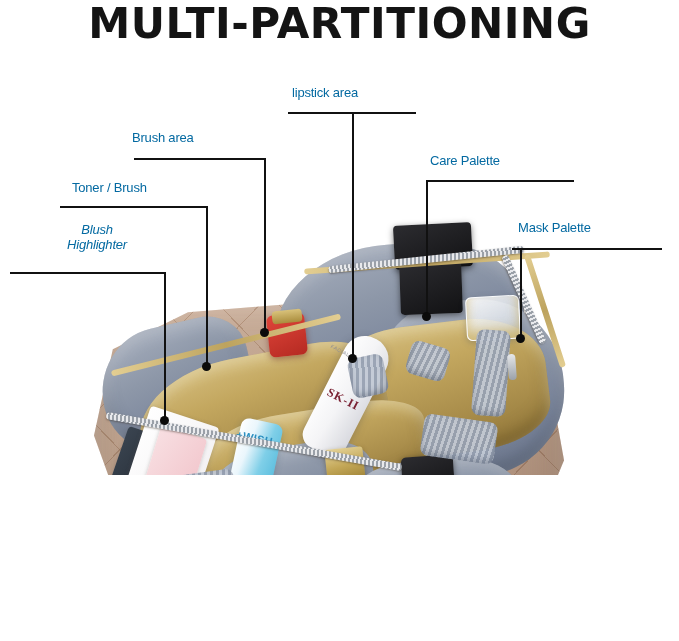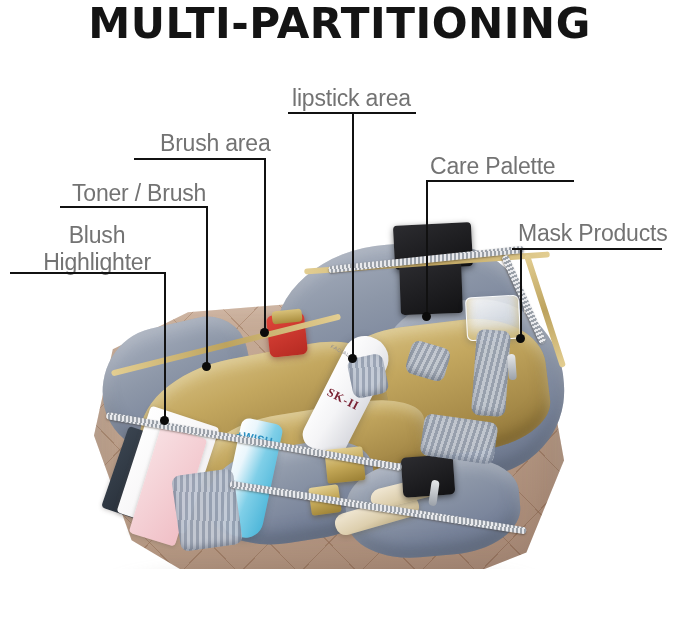--- a/index.html
+++ b/index.html
@@ -1,20 +1,20 @@
 <!DOCTYPE html>
 <html><head>
 <meta charset="utf-8">
 <style>
   html,body{margin:0;padding:0;background:#ffffff;}
   body{font-family:"Liberation Sans",sans-serif;}
 
   #stage{
     position:relative;
-    width:679px;height:569px;
+    width:679px;height:475px;
     background:#ffffff;
     overflow:hidden;
   }
 
   
   #title{
     position:absolute;
     left:0;top:-2px;width:679px;
     text-align:center;
     font-family:"DejaVu Sans",sans-serif;
@@ -23,22 +23,22 @@
     letter-spacing:0.5px;
     color:#141414;
     white-space:nowrap;
     transform:scaleX(0.98);
   }
 
   
   .label{
     position:absolute;
     font-family:"Liberation Sans",sans-serif;
-    font-size:23px;
-    color:#737373;
+    font-size:13px;
+    color:#0369a1;
     white-space:pre;
     line-height:1.16;
     letter-spacing:-0.2px;
   }
   .label.center{text-align:center;}
 
   
   .rule{position:absolute;background:#111111;height:1.6px;}
   .drop{position:absolute;background:#111111;width:1.6px;}
   .dot{
@@ -289,40 +289,40 @@
 
     <div class="zip zip-1"></div>
     <div class="zip zip-2"></div>
     <div class="zip zip-3"></div>
     <div class="zip zip-4"></div>
     <div class="zip-pull" style="left:352px;top:276px;transform:rotate(8deg);"></div>
     <div class="zip-pull" style="left:430px;top:150px;transform:rotate(-4deg);"></div>
   </div>
 
   <div id="callouts">
-      <div class="label center" style="left: 33px; top: 222px; width: 128px;">Blush
+      <div class="label center" style="left: 33px; top: 222px; width: 128px; font-style: italic;">Blush
 Highlighter</div>
       <div class="rule" style="left: 10px; top: 272px; width: 156px;"></div>
       <div class="drop" style="left: 164px; top: 272px; height: 148px;"></div>
       <div class="dot" style="left: 160px; top: 416px;"></div>
       <div class="label" style="left: 72px; top: 180px; width: 150px;">Toner / Brush</div>
       <div class="rule" style="left: 60px; top: 206px; width: 148px;"></div>
       <div class="drop" style="left: 206px; top: 206px; height: 160px;"></div>
       <div class="dot" style="left: 202px; top: 362px;"></div>
-      <div class="label" style="left: 160px; top: 130px; width: 120px;">Brush area</div>
+      <div class="label" style="left: 132px; top: 130px; width: 120px;">Brush area</div>
       <div class="rule" style="left: 134px; top: 158px; width: 132px;"></div>
       <div class="drop" style="left: 264px; top: 158px; height: 174px;"></div>
       <div class="dot" style="left: 260px; top: 328px;"></div>
       <div class="label" style="left: 292px; top: 85px; width: 124px;">lipstick area</div>
       <div class="rule" style="left: 288px; top: 112px; width: 128px;"></div>
       <div class="drop" style="left: 352px; top: 112px; height: 246px;"></div>
       <div class="dot" style="left: 348px; top: 354px;"></div>
       <div class="label" style="left: 430px; top: 153px; width: 146px;">Care Palette</div>
       <div class="rule" style="left: 426px; top: 180px; width: 148px;"></div>
       <div class="drop" style="left: 426px; top: 180px; height: 136px;"></div>
       <div class="dot" style="left: 422px; top: 312px;"></div>
-      <div class="label" style="left: 518px; top: 220px; width: 140px;">Mask Products</div>
+      <div class="label" style="left: 518px; top: 220px; width: 140px;">Mask Palette</div>
       <div class="rule" style="left: 512px; top: 248px; width: 150px;"></div>
       <div class="drop" style="left: 520px; top: 248px; height: 90px;"></div>
       <div class="dot" style="left: 516px; top: 334px;"></div>
     </div>
 
 </div>
 
 </body></html>

